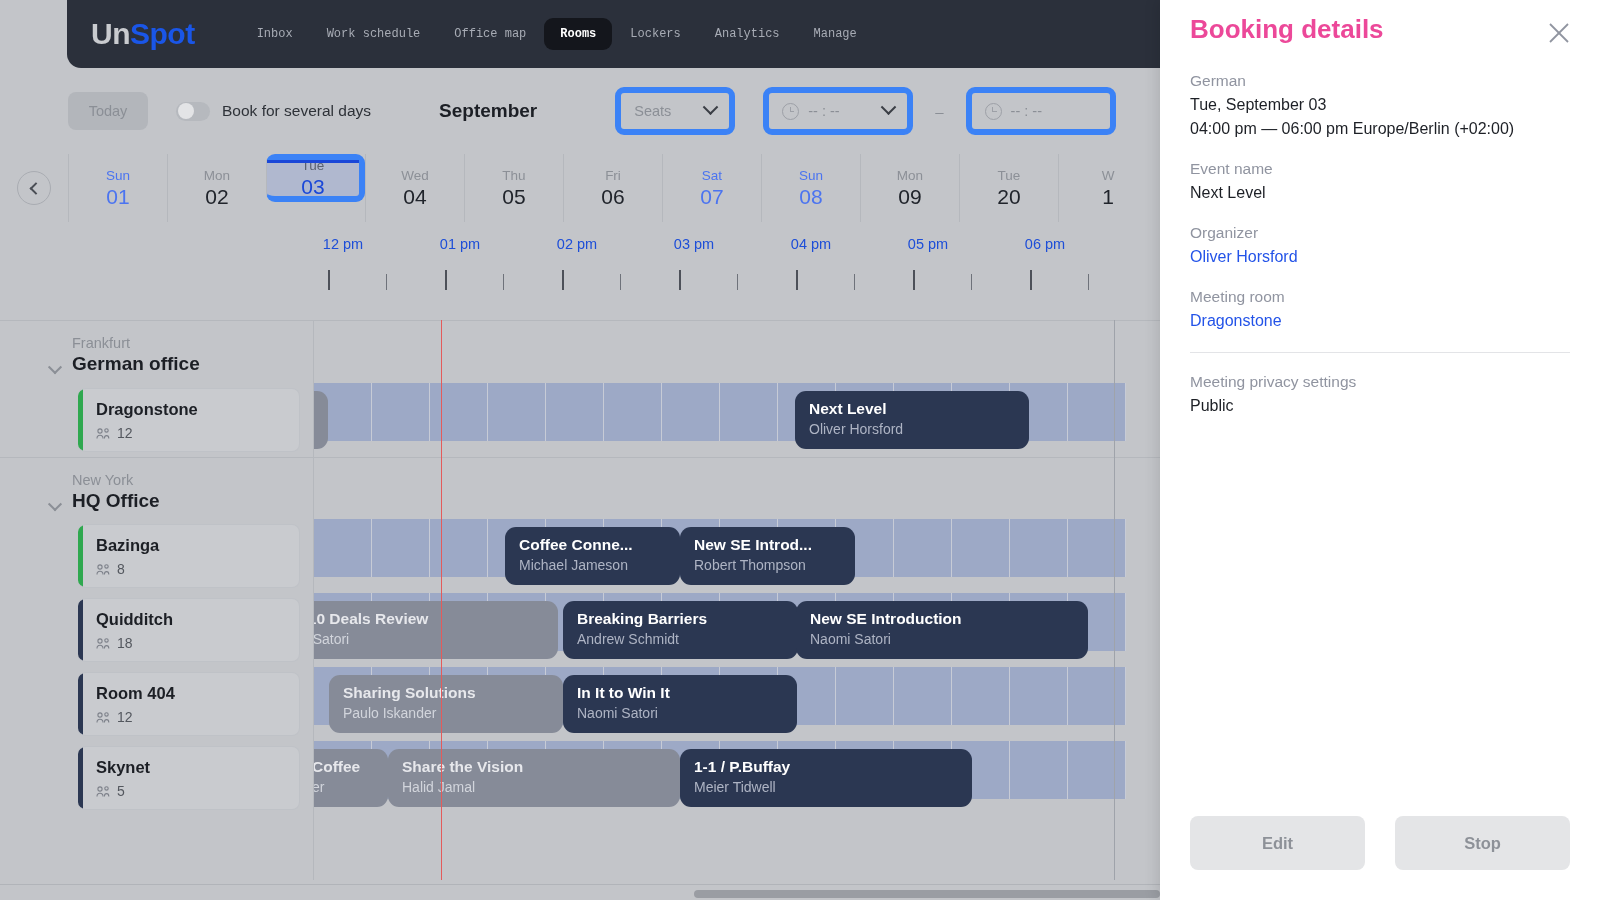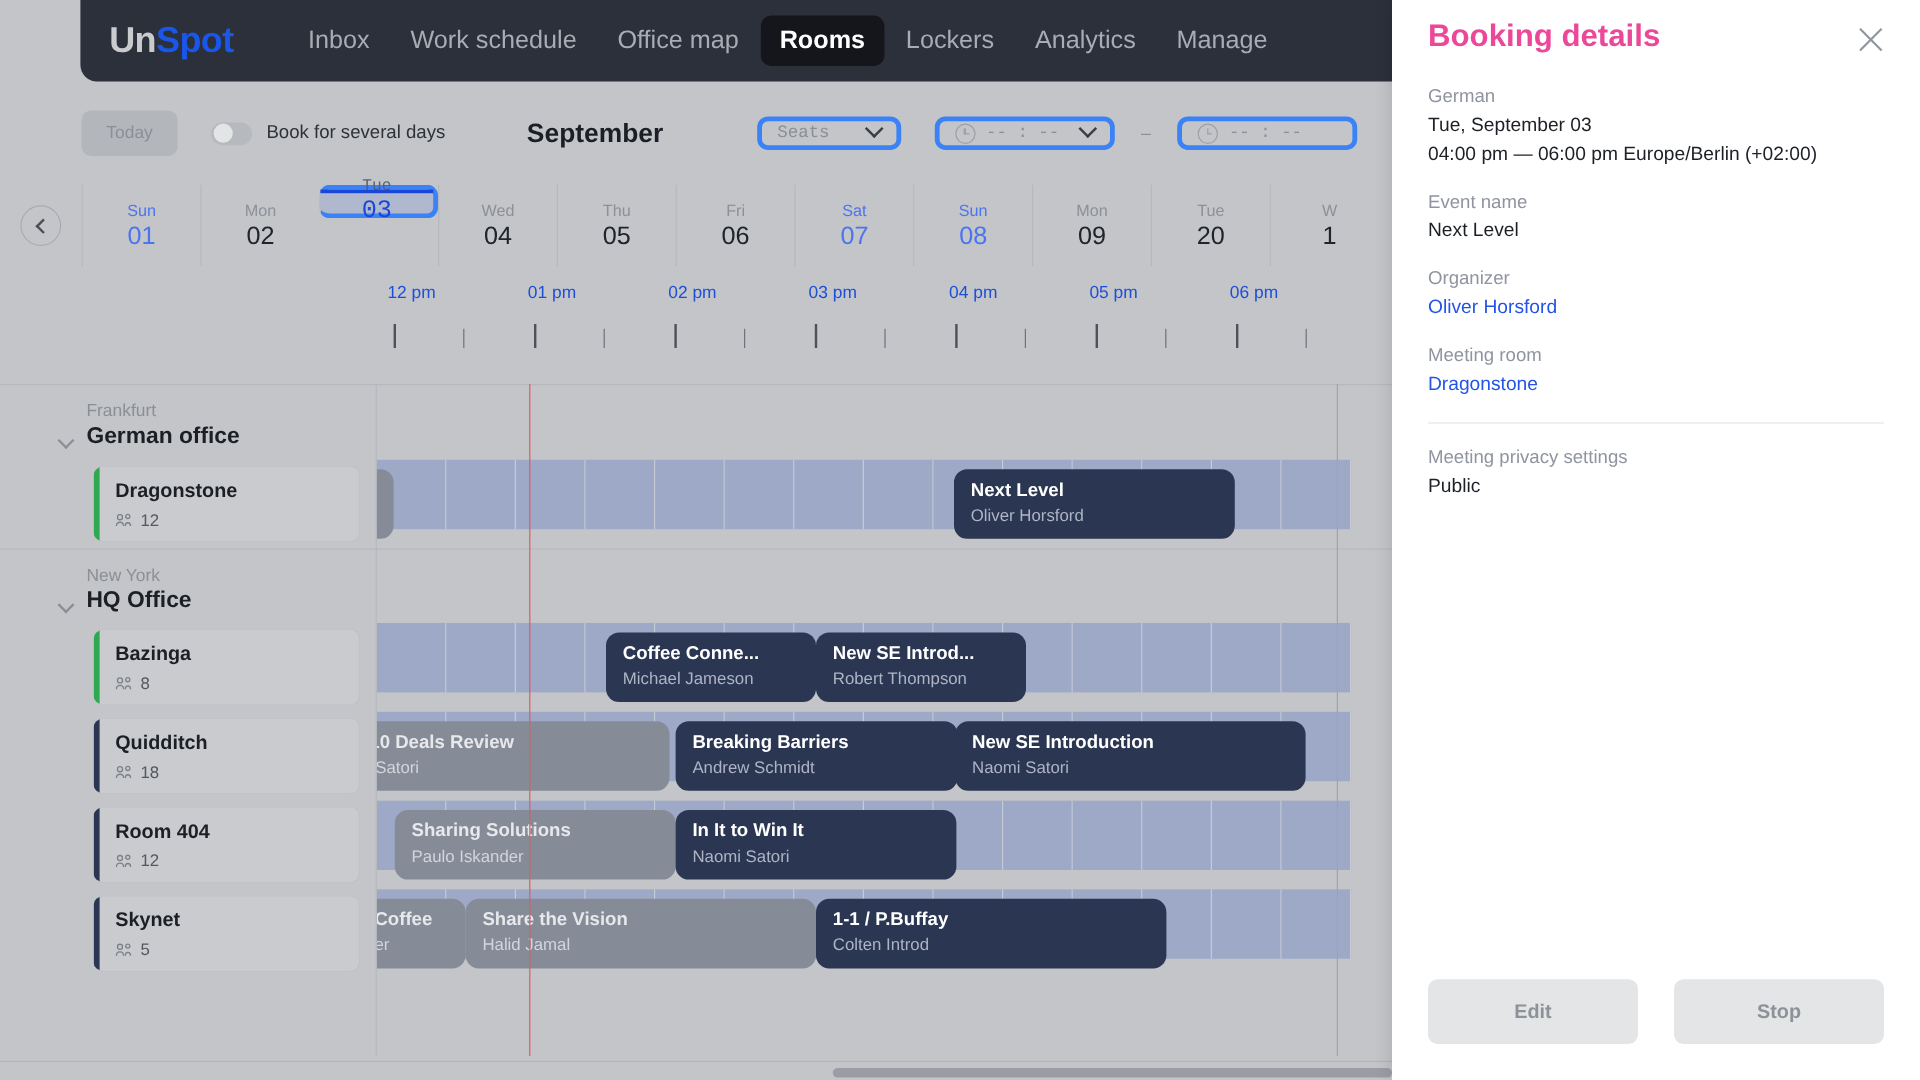--- a/index.html
+++ b/index.html
@@ -19,22 +19,22 @@
   
   .topnav {
     position: absolute; left: 67px; top: 0; width: 1093px; height: 68px;
     background: #2b303b; border-bottom-left-radius: 14px;
     display: flex; align-items: center; padding-left: 24px;
   }
   .logo { font-size: 30px; font-weight: 700; letter-spacing: -0.5px; margin-right: 46px; }
   .logo .a { color: #c9cbcf; }
   .logo .b { color: #1a56e8; }
   .navitem {
-    font-size: 21px; color: #a8acb5; padding: 9px 16px;
-    border-radius: 9px; white-space: nowrap;
+    font-size: 12px; color: #a8acb5; padding: 9px 16px;
+    border-radius: 9px; white-space: nowrap; font-family: Liberation Mono, monospace;
   }
   .navitem.active { background: #14161c; color: #ffffff; font-weight: 700; }
 
   
   .toolbar {
     position: absolute; left: 0; top: 68px; width: 1160px; height: 86px;
     display: flex; align-items: center;
   }
   .today-btn {
     margin-left: 68px; width: 80px; height: 38px; border-radius: 8px;
@@ -44,25 +44,25 @@
   .toggle-wrap { display: flex; align-items: center; margin-left: 28px; }
   .toggle {
     width: 34px; height: 19px; border-radius: 10px; background: #b6b9be;
     position: relative; flex: none;
   }
   .toggle .knob {
     position: absolute; left: 1.5px; top: 1.5px; width: 16px; height: 16px;
     border-radius: 50%; background: #e3e4e6;
   }
   .toggle-label { font-size: 15.5px; color: #2e3238; margin-left: 12px; white-space: nowrap; }
-  .month { margin-left: 68px; font-size: 22px; font-weight: 700; color: #1c1f25; }
+  .month { margin-left: 68px; font-size: 19px; font-weight: 700; color: #1c1f25; }
   .filters { display: flex; align-items: center; margin-left: 78px; }
   .sel {
-    height: 28px; border: 4px solid #3b82f6; border-radius: 9px;
-    display: flex; align-items: center; padding: 0 13px; color: #8b8f96; font-size: 14.5px; font-family: Liberation Mono, monospace;
+    height: 48px; border: 6px solid #3b82f6; border-radius: 9px;
+    display: flex; align-items: center; padding: 0 13px; color: #8b8f96; font-size: 14.5px;
   }
   .sel.seats { width: 120px; justify-content: space-between; }
   .sel.time { width: 150px; justify-content: space-between; margin-left: 28px; }
   .sel.time2 { width: 150px; margin-left: 22px; }
   .dash { margin-left: 22px; color: #8b8f96; font-size: 15px; }
   .clock { width: 17px; height: 17px; border: 1.6px solid #9da0a7; border-radius: 50%;
            position: relative; flex: none; margin-right: 9px; }
   .clock::before { content:""; position:absolute; left:6.5px; top:3px; width:1.4px; height:5px; background:#9da0a7; }
   .clock::after  { content:""; position:absolute; left:7px; top:7.5px; width:4px; height:1.4px; background:#9da0a7; }
   .chev { width: 11px; height: 11px; border-right: 2px solid #3a3e45; border-bottom: 2px solid #3a3e45;
@@ -505,21 +505,21 @@
             <div class="evt past" style="left: -16px; width: 90px;">
               <div class="t">Coffee</div>
               <div class="o">er</div>
             </div>
             <div class="evt past" style="left: 74px; width: 292px;">
               <div class="t">Share the Vision</div>
               <div class="o">Halid Jamal</div>
             </div>
             <div class="evt" style="left: 366px; width: 292px;">
               <div class="t">1-1 / P.Buffay</div>
-              <div class="o">Colten Introd</div>
+              <div class="o">Meier Tidwell</div>
             </div>
           </div>
         </div>
       </div>
 
     <div class="laneline"></div>
     <div class="dayline"></div>
     <div class="nowline"></div>
 
     <div class="hscroll">

